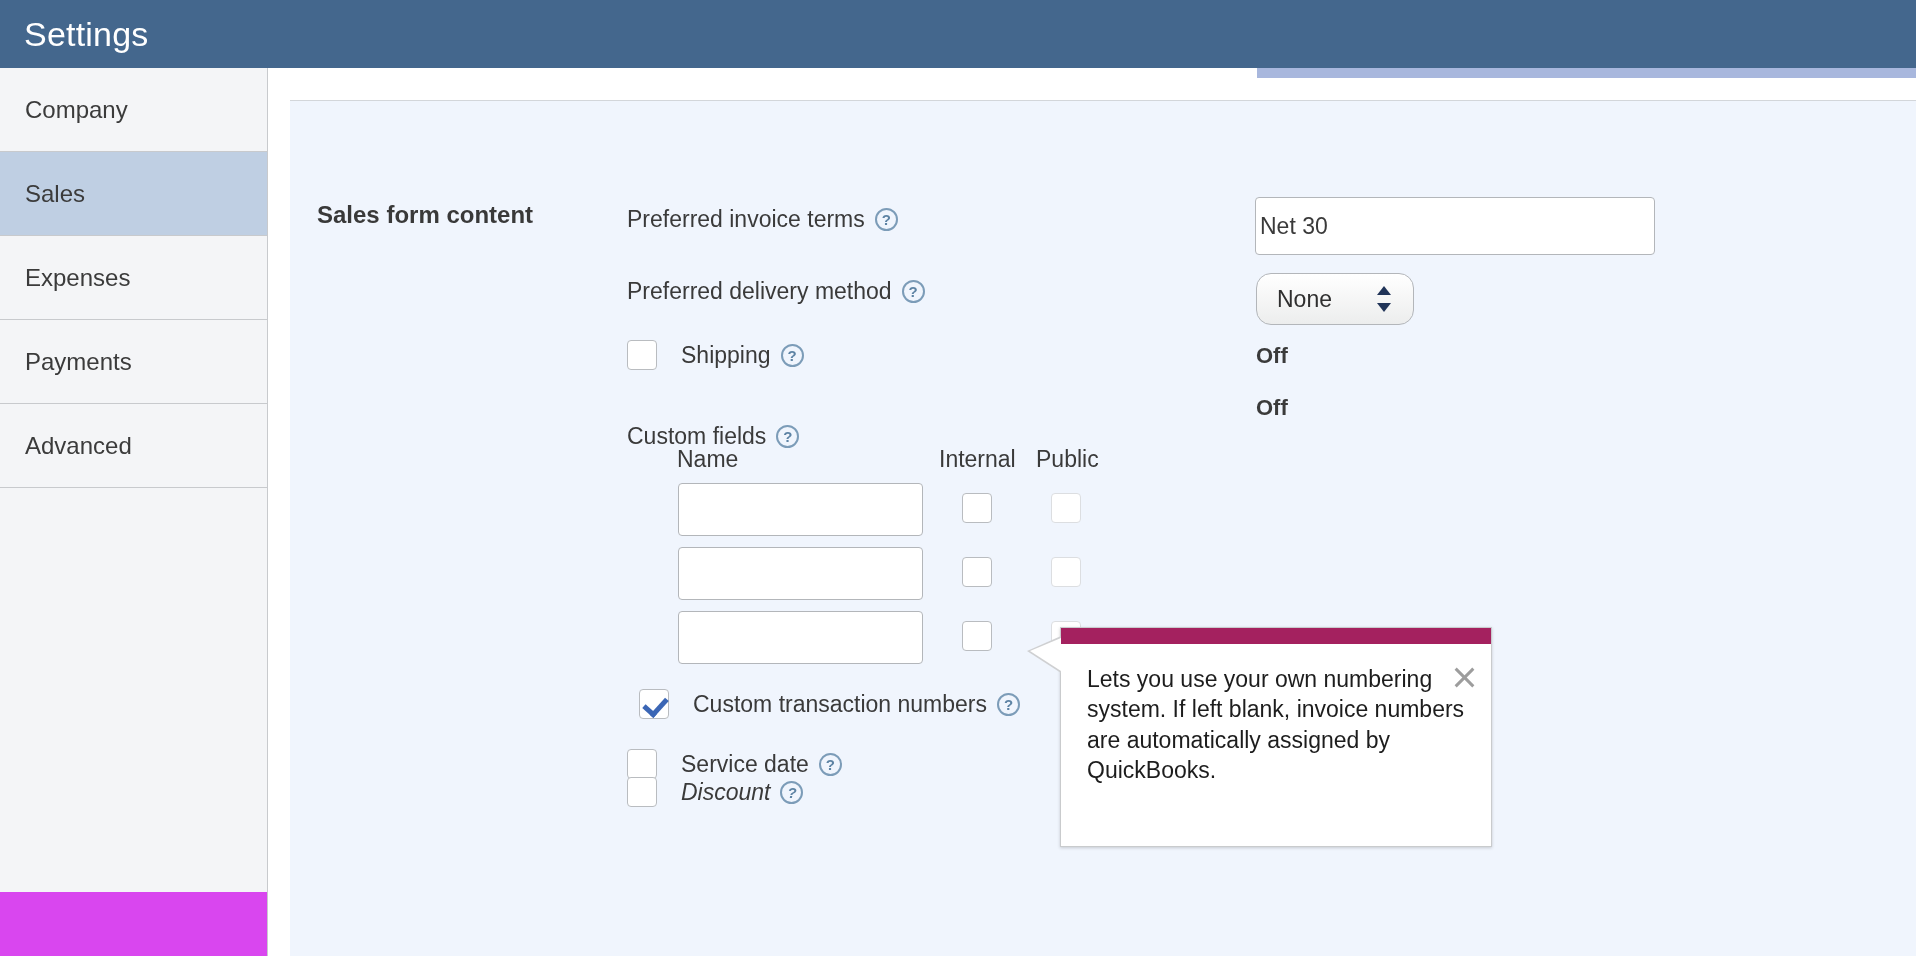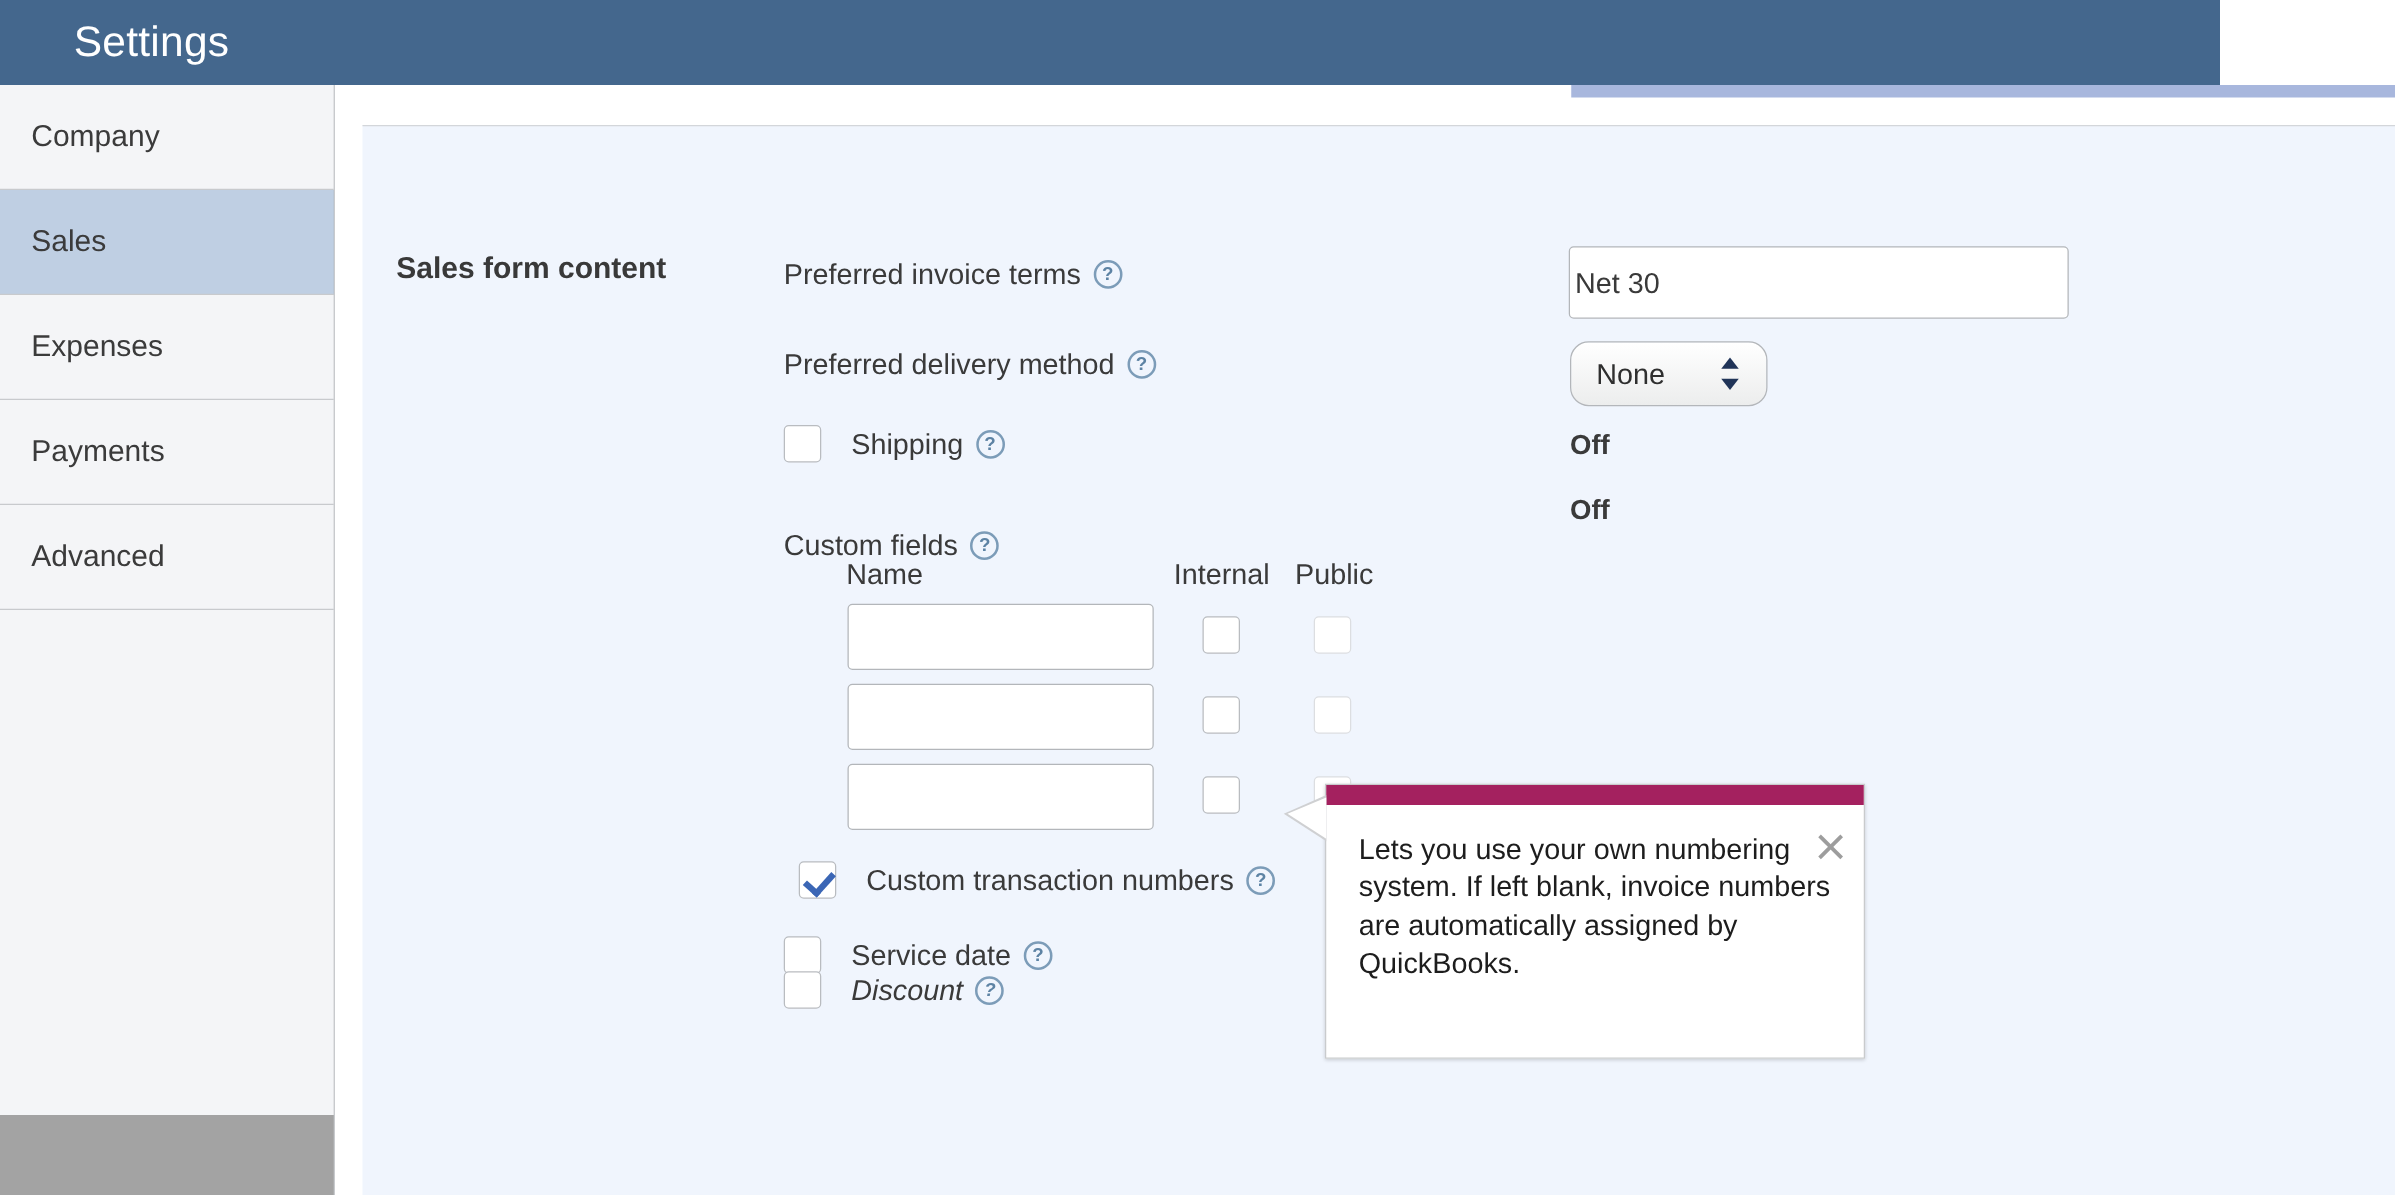--- a/index.html
+++ b/index.html
@@ -6,33 +6,33 @@
   html, body {
     width: 1916px; height: 956px;
     background: #ffffff;
     font-family: "Liberation Sans", sans-serif;
     overflow: hidden;
   }
   #app { position: relative; width: 1916px; height: 956px; background:#fff; }
 
   
   .titlebar {
-    position: absolute; left:0; top:0; width:1776px; height:68px;
+    position: absolute; left:0; top:0; width:1916px; height:68px;
     background: #44678d;
-    display:flex; align-items:center;padding-left:35px;
+    display:flex; align-items:center;
   }
   .titlebar-text {
     color:#ffffff; font-size:34px; font-weight:400;
     letter-spacing:0.2px; margin-left:24px; line-height:1;
   }
 
   
   .sidebar {
     position:absolute; left:0; top:68px; width:268px; height:888px;
-    background:#a3a3a3;
+    background:#d946ef;
     border-right:1px solid #c8cacd;
   }
   .side-item {
     height:84px; display:flex; align-items:center;
     padding-left:25px; font-size:24px; color:#3b3b3b;
     border-bottom:1px solid #c8cacd;
     background:#f4f5f7;
   }
   .side-item.active { background:#bfcfe3;align-items:center; }
   .side-filler { background:#f4f5f7; }

